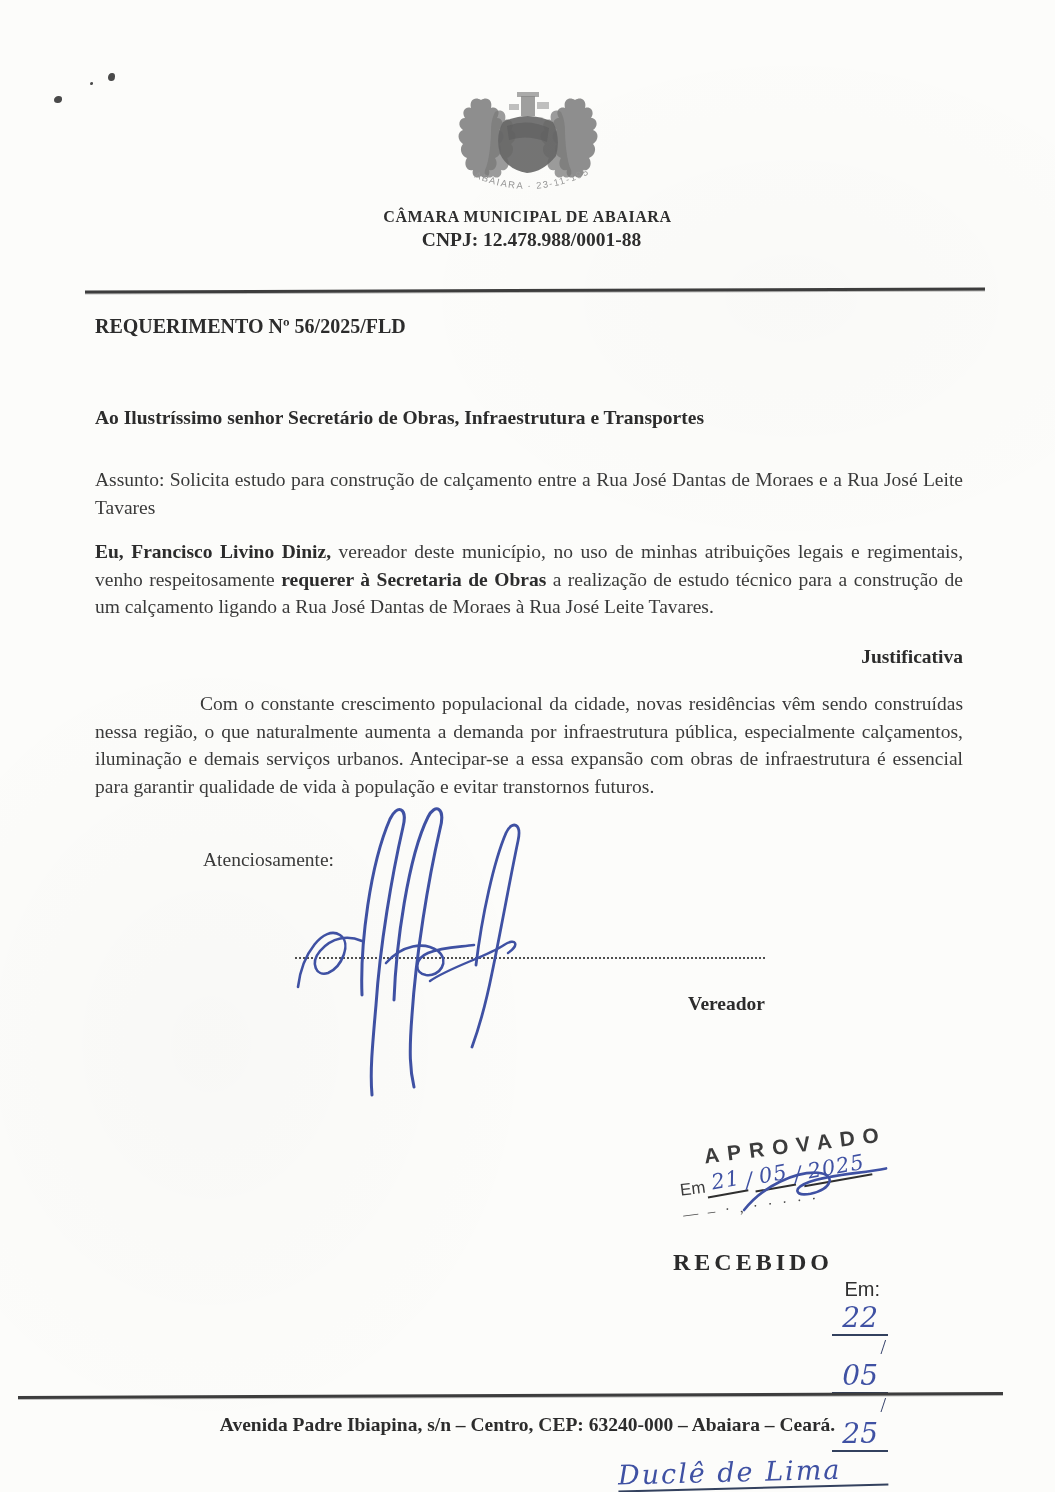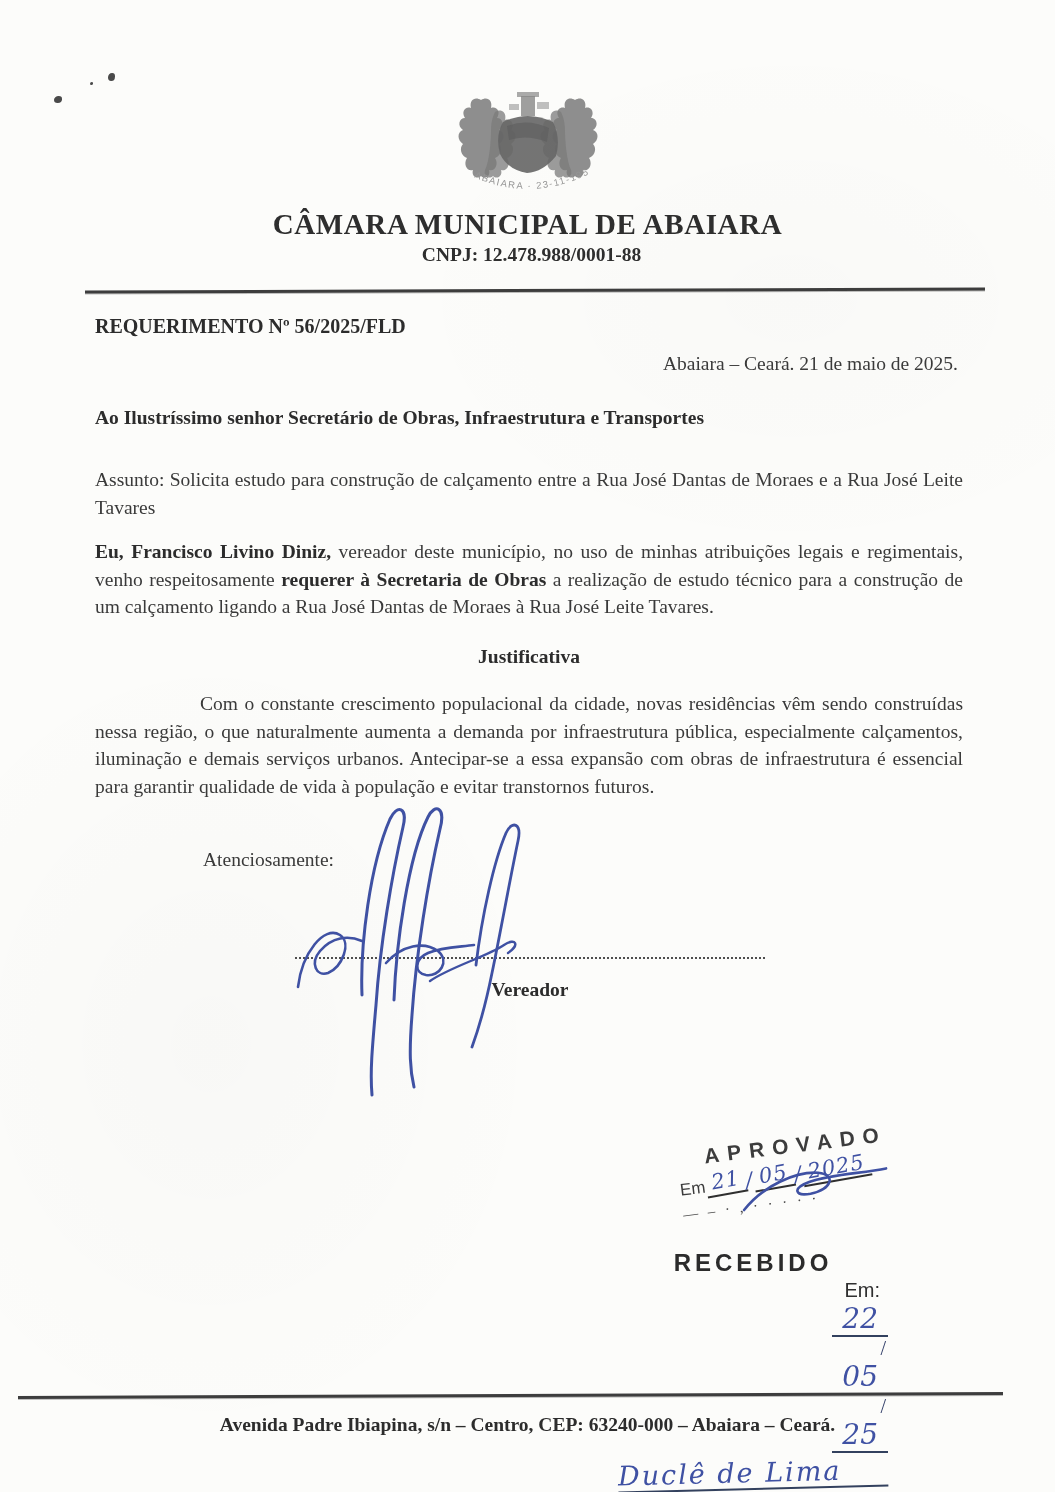--- a/index.html
+++ b/index.html
@@ -11,38 +11,38 @@
       radial-gradient(ellipse 600px 400px at 75% 20%, rgba(0,0,0,0.012), transparent 70%),
       radial-gradient(ellipse 500px 600px at 20% 70%, rgba(0,0,0,0.015), transparent 70%),
       #fcfcfa;
     overflow:hidden;
     font-family:"Liberation Serif", serif;
     color:#3a3a3a;
   }
   .abs{position:absolute;}
   .speck{position:absolute;background:#4a4a4a;border-radius:60% 40% 55% 45%;}
   
-  .org-name{font-size:29px;font-weight:bold;letter-spacing:0.6px;color:#2e2e2e;text-align:center;}
+  .org-name{font-size:16px;font-weight:bold;letter-spacing:0.6px;color:#2e2e2e;text-align:center;}
   .org-cnpj{font-size:19.5px;font-weight:bold;color:#2e2e2e;text-align:center;margin-top:3px;margin-left:8px;}
   .rule{background:#3d3d3d;height:3px;box-shadow:0 1px 0 rgba(0,0,0,0.25);}
   
   .t{font-size:19.5px;line-height:27.5px;}
   .bold{font-weight:bold;color:#2c2c2c;}
   .just{text-align:justify;}
-  .center{text-align:center;}
+  .center{text-align:right;}
   
   .stamp-ap{transform:rotate(-7deg);transform-origin:left top;width:270px;}
   .ap-title{font-family:"Liberation Sans",sans-serif;font-size:21px;font-weight:600;letter-spacing:8px;color:#3c3c3c;}
   .ap-em-row{margin-top:2px;font-family:"Liberation Sans",sans-serif;font-size:17px;color:#3c3c3c;display:flex;align-items:flex-end;}
   .hand{font-family:"DejaVu Serif",serif;font-style:italic;color:#3f51a3;}
   .ap-date{font-size:21px;letter-spacing:1px;transform:rotate(-3deg);}
   .ap-underline{border-bottom:2.5px solid #2f2f2f;padding:0 6px 1px 6px;}
   .ap-dashes{margin-top:6px;color:#4a4a4a;font-size:15px;letter-spacing:3px;}
   .stamp-rc{width:270px;text-align:left;}
-  .rc-title{font-family:Liberation Sans, sans-serif;font-size:24px;font-weight:bold;letter-spacing:4px;color:#2b2b2b;text-align:center;}
+  .rc-title{font-family:Liberation Serif, serif;font-size:24px;font-weight:bold;letter-spacing:4px;color:#2b2b2b;text-align:center;}
   .rc-row{display:flex;align-items:flex-end;margin-top:2px;flex-direction:column;}
   .rc-em{font-family:"Liberation Sans",sans-serif;font-size:20px;color:#2f2f2f;margin-right:8px;}
   .rc-seg{border-bottom:2.5px solid #33415e;padding:0 10px 0 10px;font-size:28px;}
   .rc-slash{font-size:20px;color:#34406a;padding:0 2px;}
   .rc-name{margin-top:4px;border-bottom:2.5px solid #33415e;font-size:27px;letter-spacing:2px;transform:rotate(-1.5deg);padding-bottom:0;}
   .rc-org{font-family:"Liberation Sans",sans-serif;font-size:14.5px;font-weight:bold;color:#2f2f2f;text-align:center;margin-top:4px;letter-spacing:0.3px;}
   .rc-cnpj{font-family:"Liberation Sans",sans-serif;font-size:13.5px;color:#9a9a98;text-align:center;letter-spacing:1.5px;margin-top:1px;}
   .footer-addr{font-size:19.5px;font-weight:bold;color:#2c2c2c;text-align:center;}
   .sig-line{border-bottom:2px dotted #4e4e4e;}
 </style>
@@ -85,21 +85,20 @@
       </g>
     </svg>
     <div class="org-name">CÂMARA MUNICIPAL DE ABAIARA</div>
     <div class="org-cnpj">CNPJ: 12.478.988/0001-88</div>
   </div>
 
   <div class="abs rule" style="left:85px;top:289px;width:900px;transform:rotate(-0.18deg);"></div>
 
   <div class="abs t bold" style="left:95px;top:313px;font-size:20px;">REQUERIMENTO Nº 56/2025/FLD</div>
 
-  <div class="abs t" style="right:97px;top:350px;">Abaiara – Ceará. 21 de maio de 2025.</div>
 
   <div class="abs t bold" style="left:95px;top:404px;">Ao Ilustríssimo senhor Secretário de Obras, Infraestrutura e Transportes</div>
 
   <div class="abs t just" style="left:95px;top:538px;width:868px;">
     <span class="bold">Eu, Francisco Livino Diniz,</span><span> vereador deste município, no uso de minhas atribuições legais e regimentais, venho respeitosamente </span><span class="bold">requerer à Secretaria de Obras</span><span> a realização de estudo técnico para a construção de um calçamento ligando a Rua José Dantas de Moraes à Rua José Leite Tavares.</span>
   </div>
 
   <div class="abs t just" style="left:95px;top:466px;width:868px;">Assunto: Solicita estudo para construção de calçamento entre a Rua José Dantas de Moraes e a Rua José Leite Tavares</div>
 
   <div class="abs t bold center" style="left:95px;top:643px;width:868px;">Justificativa</div>
@@ -120,21 +119,21 @@
       <path stroke-width="3" d="M104,205 C106,150 118,62 138,22 C145,8 156,12 150,34 C138,86 126,160 122,220 C119,258 120,275 124,292"></path>
 
       <path stroke-width="2.6" d="M96,168 C112,150 134,146 148,156 C160,166 150,182 136,180 C124,178 124,164 138,158 C152,152 170,152 184,150"></path>
 
       <path stroke-width="2.8" d="M186,170 C192,120 204,66 216,38 C222,25 232,28 228,46 C220,84 210,140 202,178 C196,208 190,230 182,252"></path>
       <path stroke-width="2.4" d="M140,186 C160,172 196,162 214,150 C226,142 230,150 218,158"></path>
     </g>
   </svg>
 
   <div class="abs center" style="left:295px;top:972px;width:470px;">
-    <div class="t bold" style="margin-top:4px;">Vereador</div>
+    <div class="t bold" style="margin-top:18px;">Vereador</div>
   </div>
 
   <div class="abs stamp-ap" style="left:675px;top:1148px;">
     <div class="ap-title" style="padding-left:28px;">APROVADO</div>
     <div class="ap-em-row">
       <span>Em</span>
       <span class="hand ap-date ap-underline">21</span>
       <span class="hand ap-date">/</span>
       <span class="hand ap-date ap-underline">05</span>
       <span class="hand ap-date">/</span>

